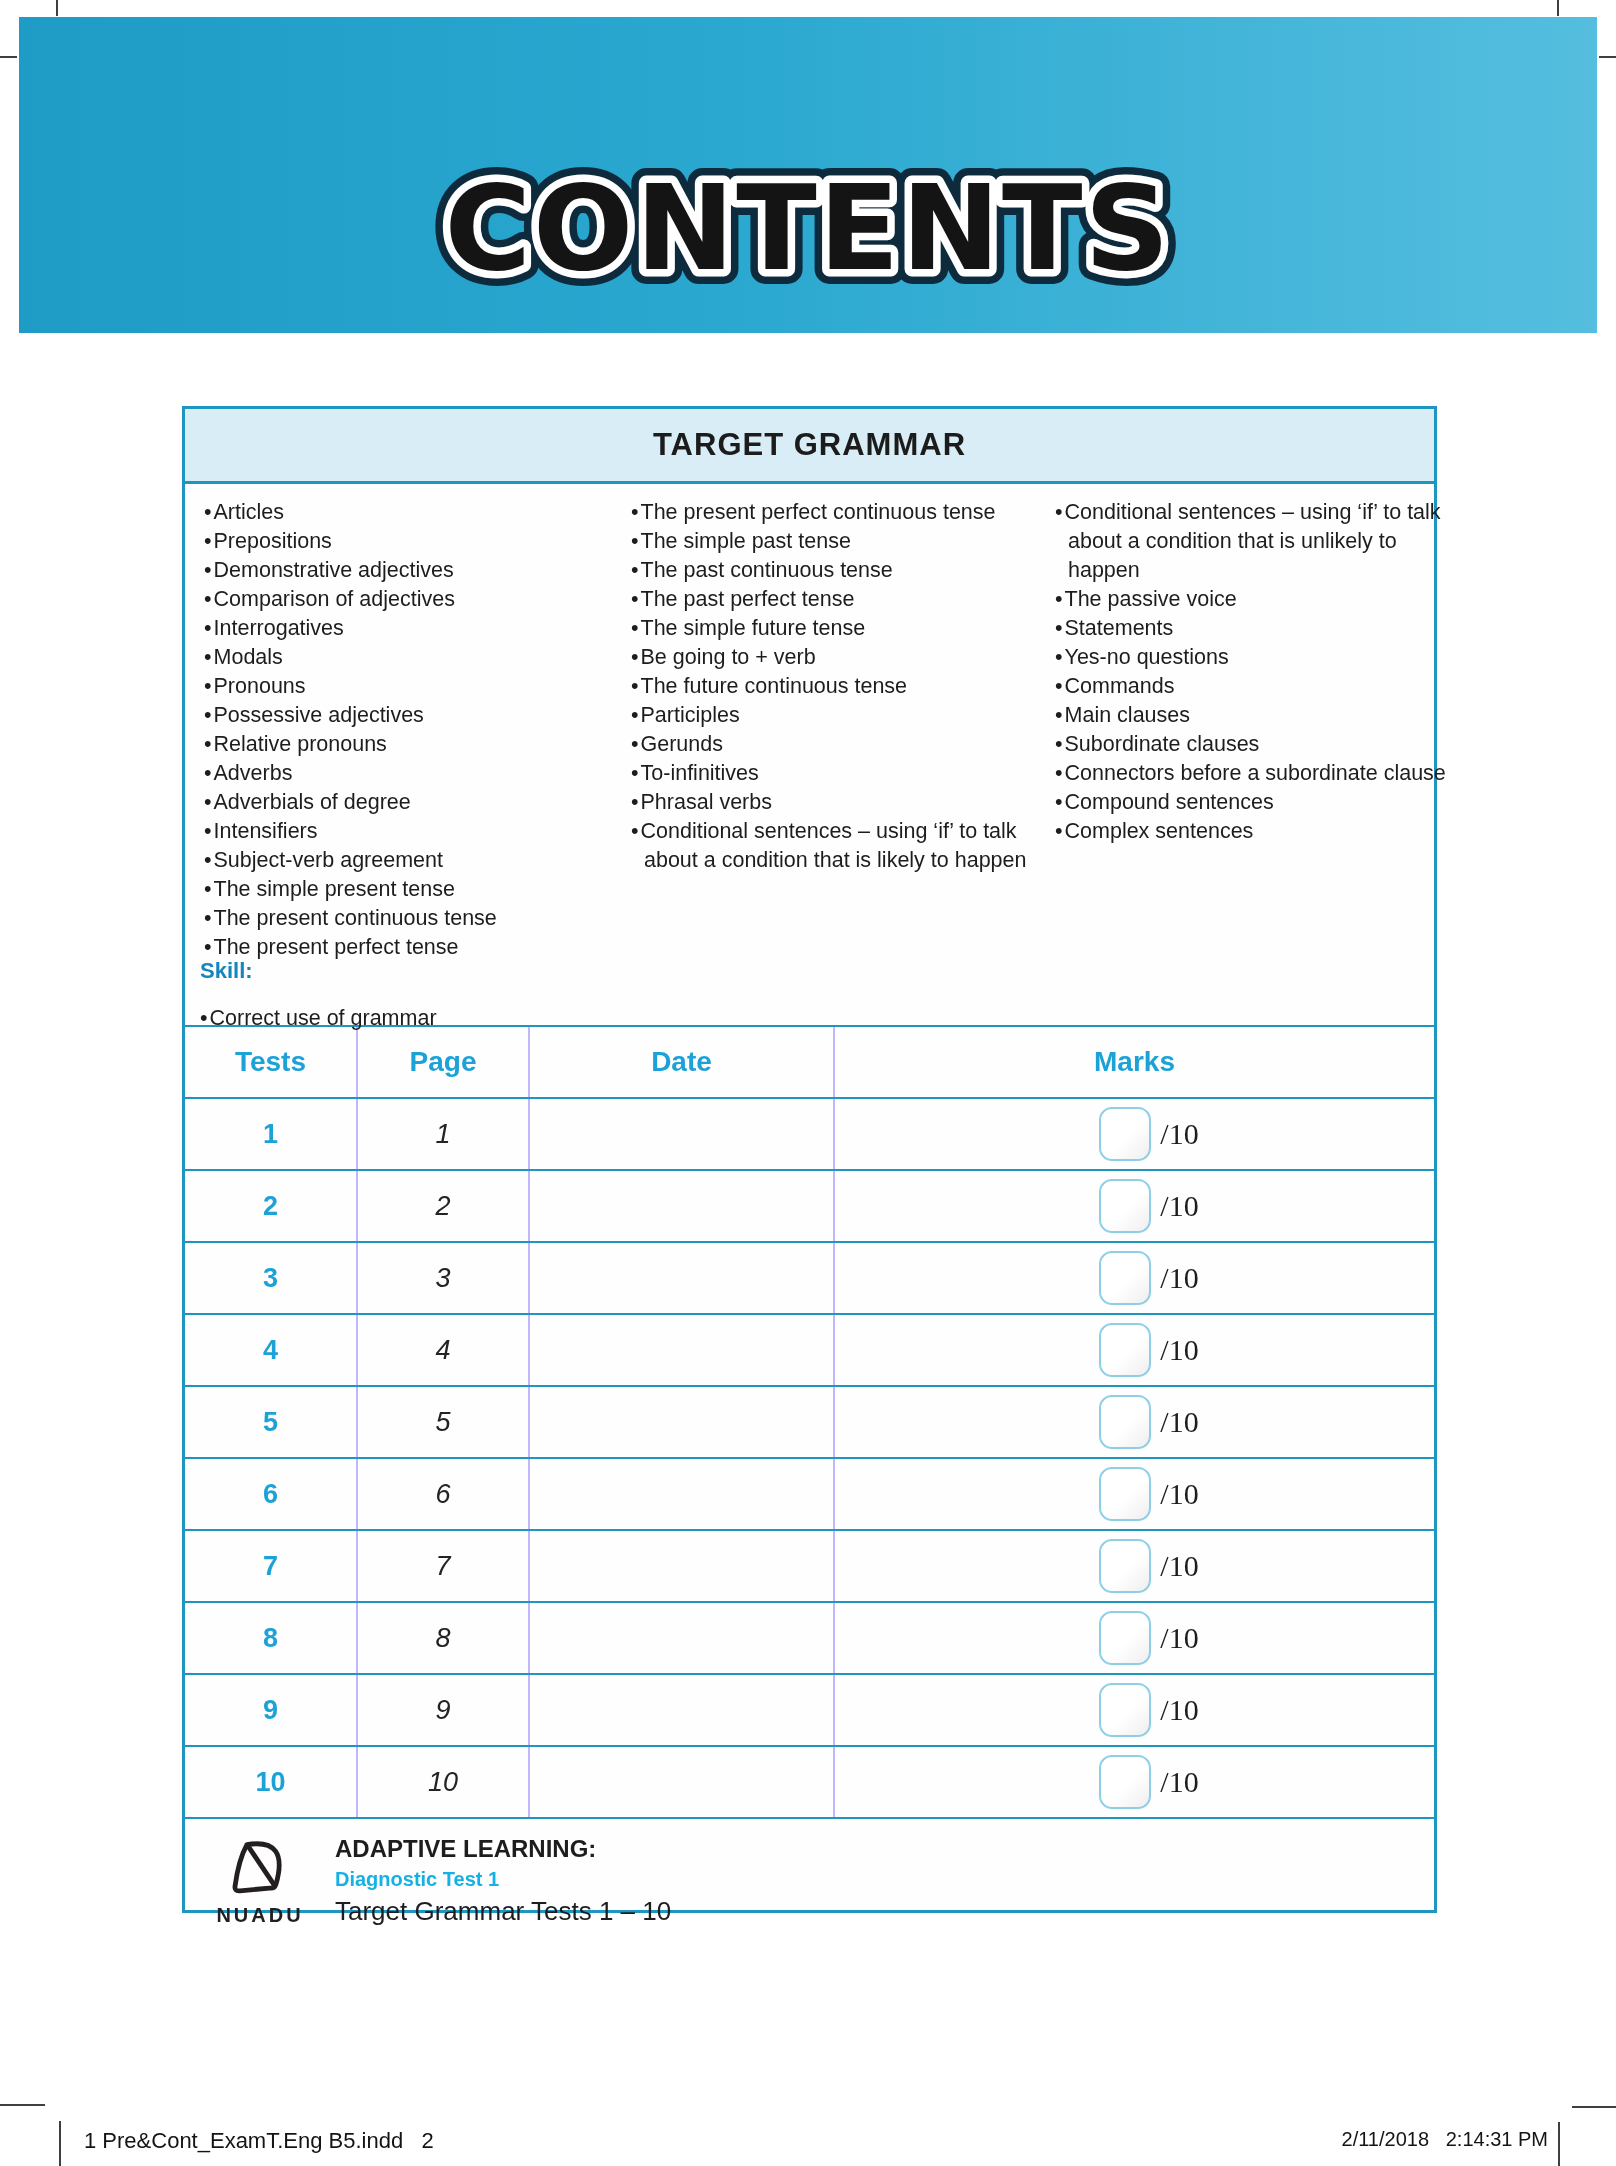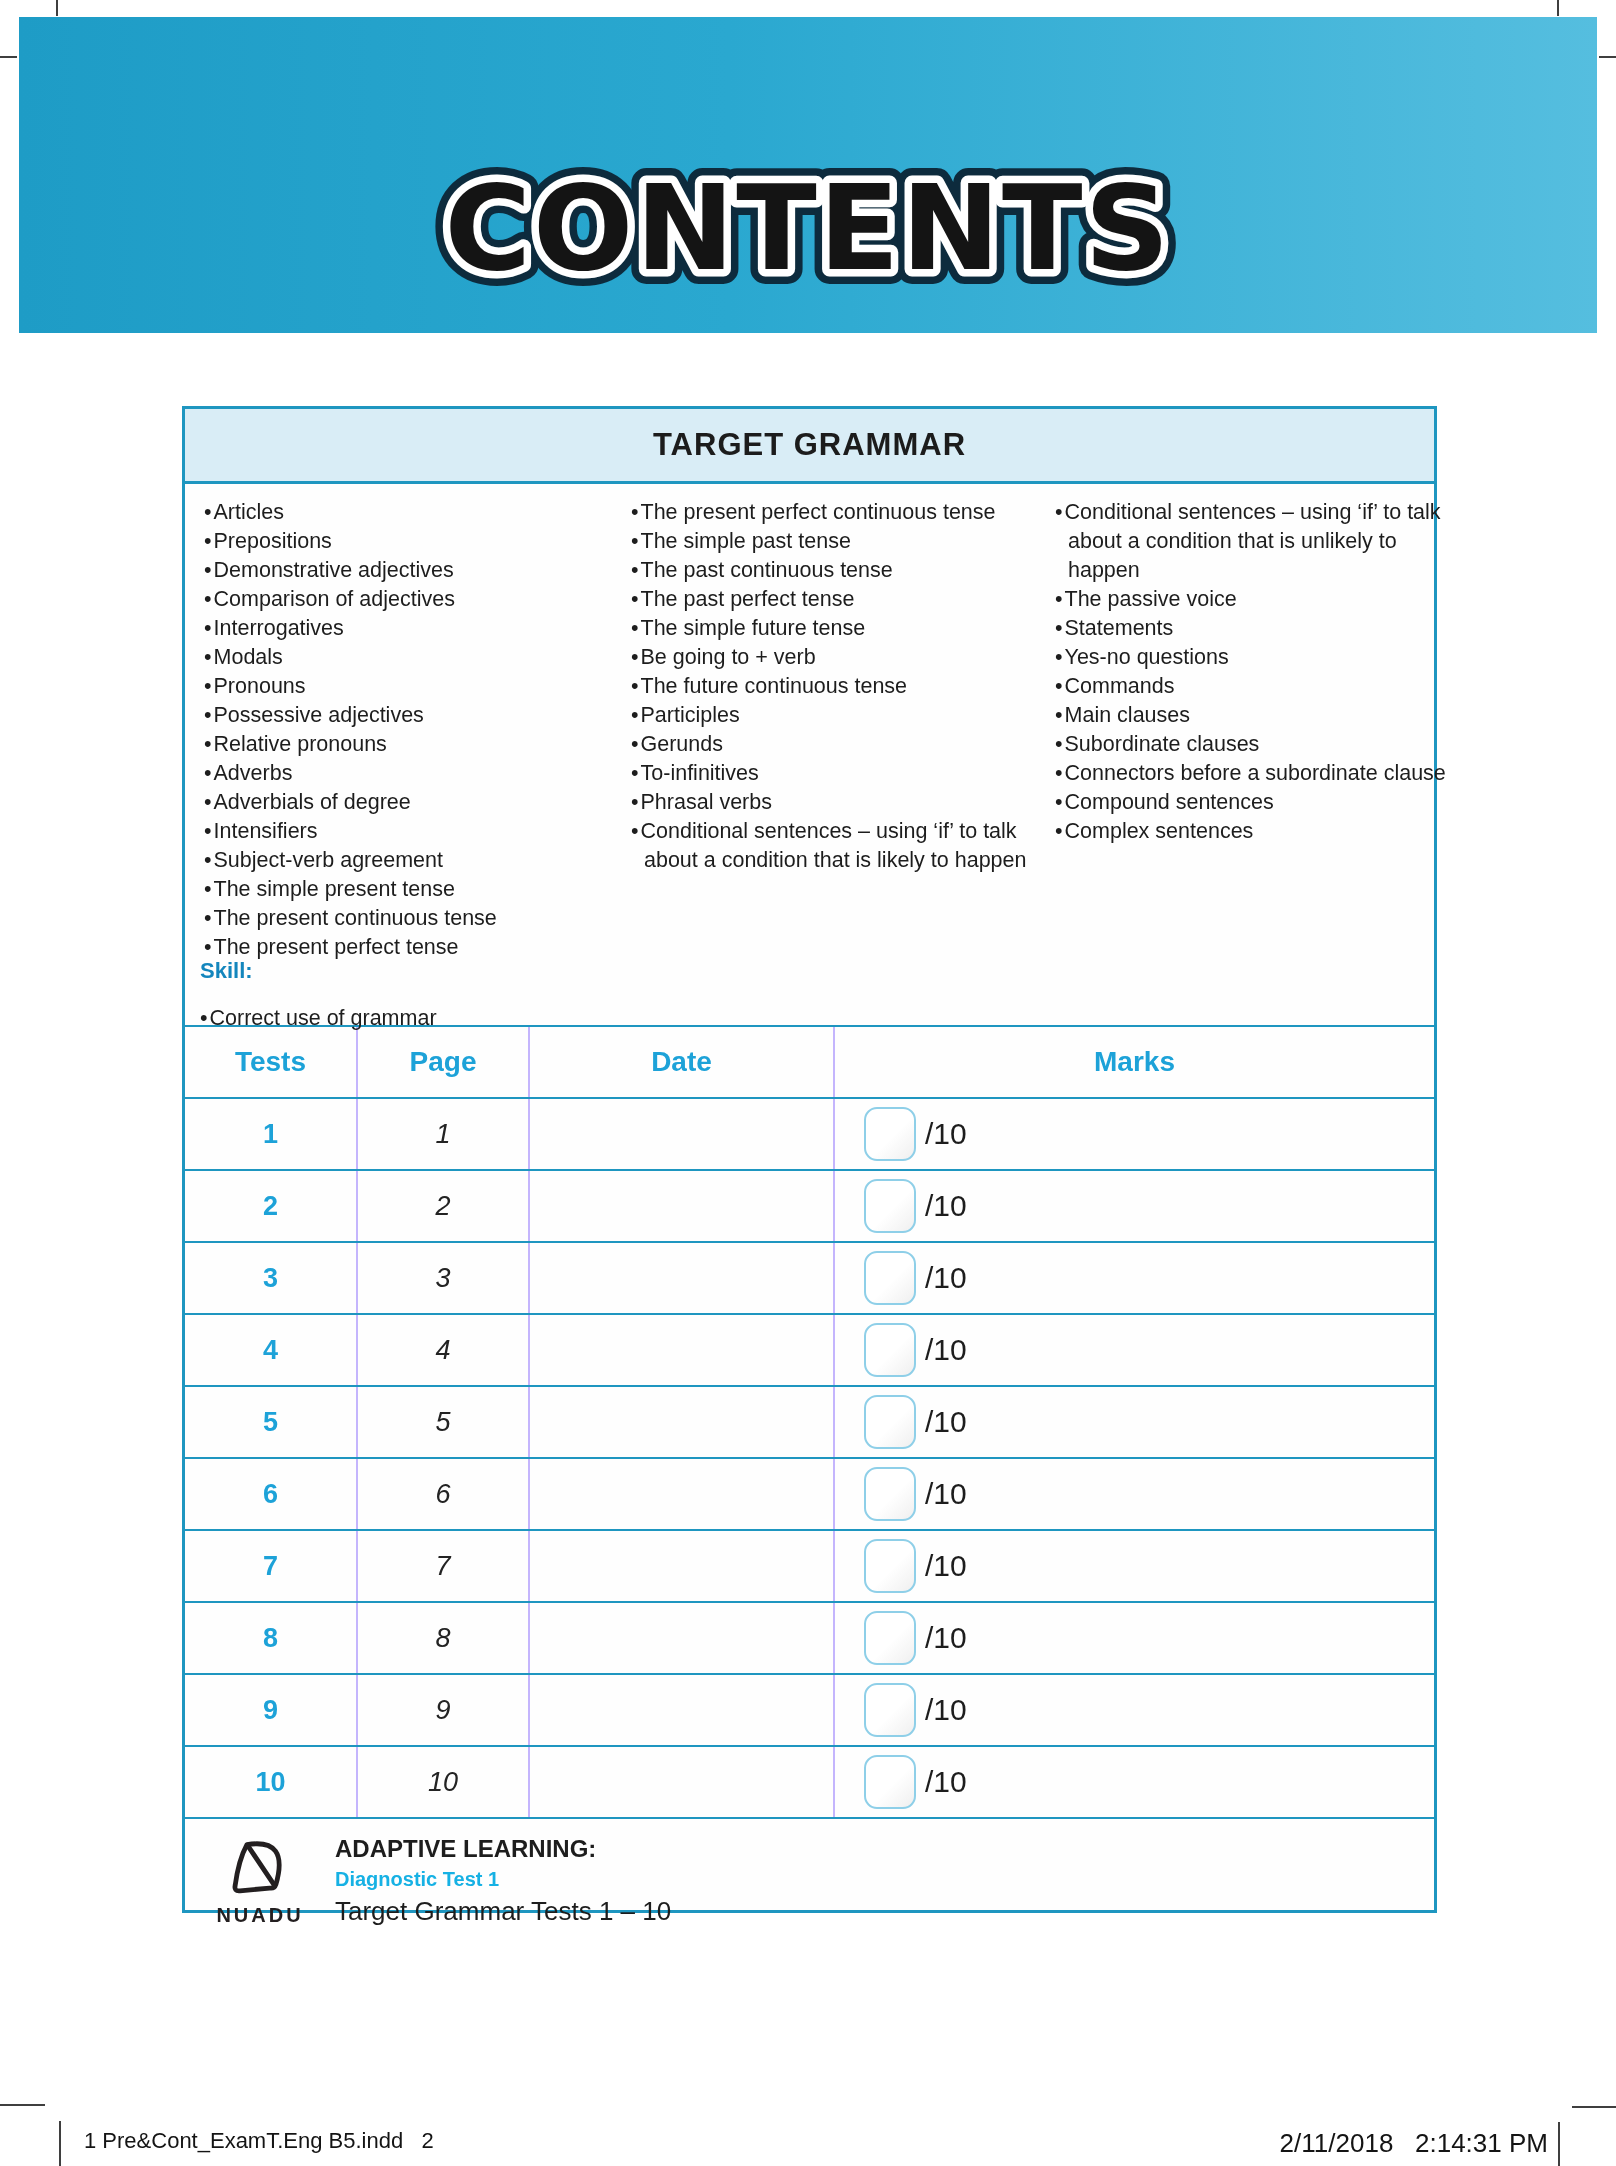--- a/index.html
+++ b/index.html
@@ -55,21 +55,21 @@
   .score-table{border-top:2px solid #1e96c0;}
   .tr{
     display:grid;grid-template-columns:171px 172px 305px 1fr;height:70px;
   }
   .tr + .tr{border-top:2px solid #1e96c0;}
   .td{display:flex;align-items:center;justify-content:center;}
   .td + .td{border-left:2px solid #c4b5fd;}
   .th{font-size:28px;font-weight:bold;color:#1da2d8;}
   .cell-test{font-size:27px;font-weight:bold;color:#1da2d8;}
   .cell-page{font-size:27px;font-style:italic;color:#232323;}
-  .cell-marks{justify-content:flex-start;padding-left:29px;}
+  .cell-marks{justify-content:center;padding-left:29px;font-family:Liberation Serif, serif;}
   .marks-box{
     width:52px;height:54px;border:2px solid #8ecfe8;border-radius:13px;
     background:linear-gradient(135deg,#ffffff 55%,#efefef 100%);
     box-sizing:border-box;
   }
   .marks-suffix{font-size:30px;color:#1d1d1d;margin-left:9px;}
   
   .adaptive{
     border-top:2px solid #1e96c0;height:116px;display:flex;align-items:flex-start;
   }
@@ -82,21 +82,21 @@
   }
   .adaptive-lines{padding-top:14px;}
   .ad-line1{font-size:24px;font-weight:bold;color:#1d1d1d;line-height:31px;}
   .ad-line2{font-size:20px;font-weight:bold;color:#16b1e4;line-height:31px;}
   .ad-line3{font-size:26px;font-weight:normal;color:#1d1d1d;line-height:33px;}
   
   .footer-left{
     position:absolute;left:84px;top:2128px;font-size:22px;color:#141414;white-space:pre;
   }
   .footer-right{
-    position:absolute;right:68px;top:2128px;font-size:26px;color:#141414;white-space:pre;
+    position:absolute;right:68px;top:2128px;font-size:20px;color:#141414;white-space:pre;
   }
 </style>
 </head>
 <body>
 
 <div class="page">
 
   <div class="mark" style="left:56px;top:0;width:2px;height:16px;"></div>
   <div class="mark-white" style="left:54px;top:17px;width:6px;height:26px;"></div>
   <div class="mark" style="left:56px;top:17px;width:2px;height:25px;"></div>

